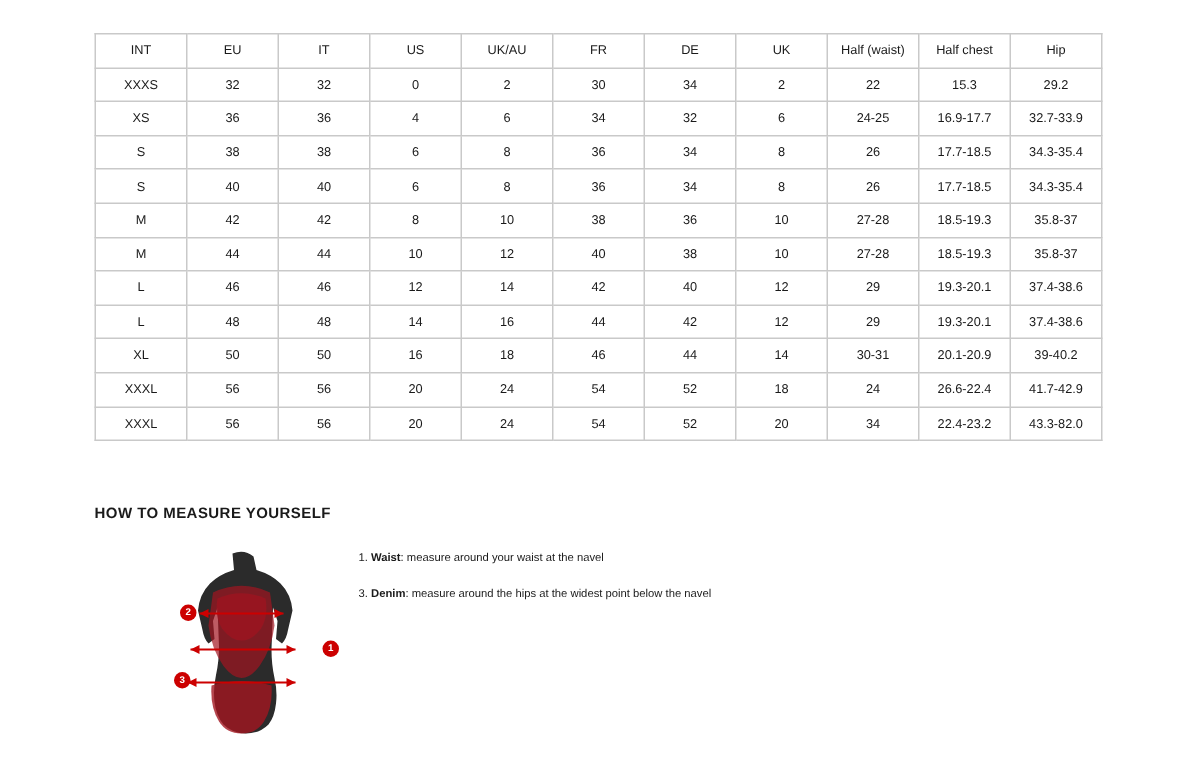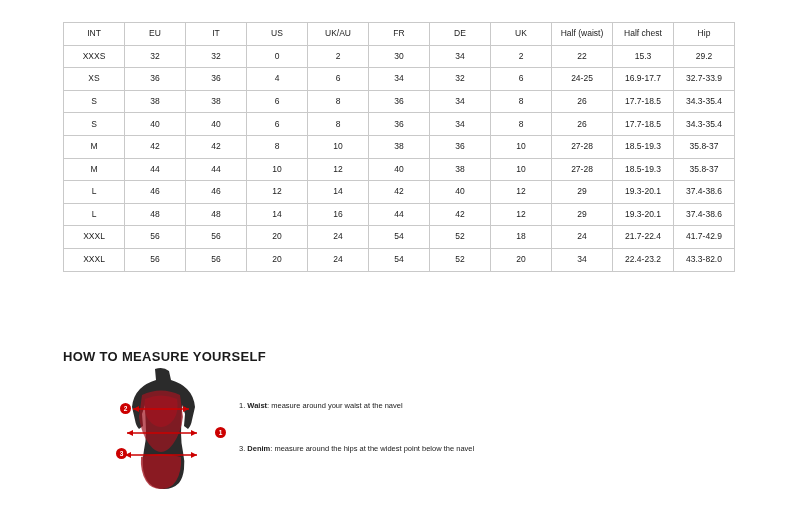--- a/index.html
+++ b/index.html
@@ -47,22 +47,22 @@
     overflow: hidden;
   }
   table.size-table thead td {
     font-size: 8.5px;
     color: #1a1a1a;
   }
   
   .measure-title {
     position: absolute;
     left: 63px;
-    top: 349px;
-    font-size: 13px;
+    top: 337px;
+    font-size: 10px;
     font-weight: bold;
     letter-spacing: 0.3px;
     color: #1a1a1a;
   }
   .measure-body {
     position: absolute;
     left: 63px;
     top: 365px;
     width: 680px;
     height: 140px;
@@ -78,21 +78,20 @@
     position: absolute;
     left: 176px;
     top: 2px;
     width: 480px;
   }
   .note {
     font-size: 7.5px;
     color: #1a1a1a;
     margin-bottom: 15px;
     line-height: 1.2;
-    margin-top: 34px;
   }
   .note b { font-weight: bold; }
   .badge {
     position: absolute;
     width: 11px;
     height: 11px;
     border-radius: 50%;
     background: #cc0000;
     color: #ffffff;
     font-size: 6.5px;
@@ -225,30 +224,43 @@
             <td>14</td>
             <td>16</td>
             <td>44</td>
             <td>42</td>
             <td>12</td>
             <td>29</td>
             <td>19.3-20.1</td>
             <td>37.4-38.6</td>
           </tr>
           <tr>
+            <td>XL</td>
+            <td>50</td>
+            <td>50</td>
+            <td>16</td>
+            <td>18</td>
+            <td>46</td>
+            <td>44</td>
+            <td>14</td>
+            <td>30-31</td>
+            <td>20.1-20.9</td>
+            <td>39-40.2</td>
+          </tr>
+          <tr>
             <td>XXXL</td>
             <td>56</td>
             <td>56</td>
             <td>20</td>
             <td>24</td>
             <td>54</td>
             <td>52</td>
             <td>18</td>
             <td>24</td>
-            <td>21.7-22.4</td>
+            <td>26.6-22.4</td>
             <td>41.7-42.9</td>
           </tr>
           <tr>
             <td>XXXL</td>
             <td>56</td>
             <td>56</td>
             <td>20</td>
             <td>24</td>
             <td>54</td>
             <td>52</td>

